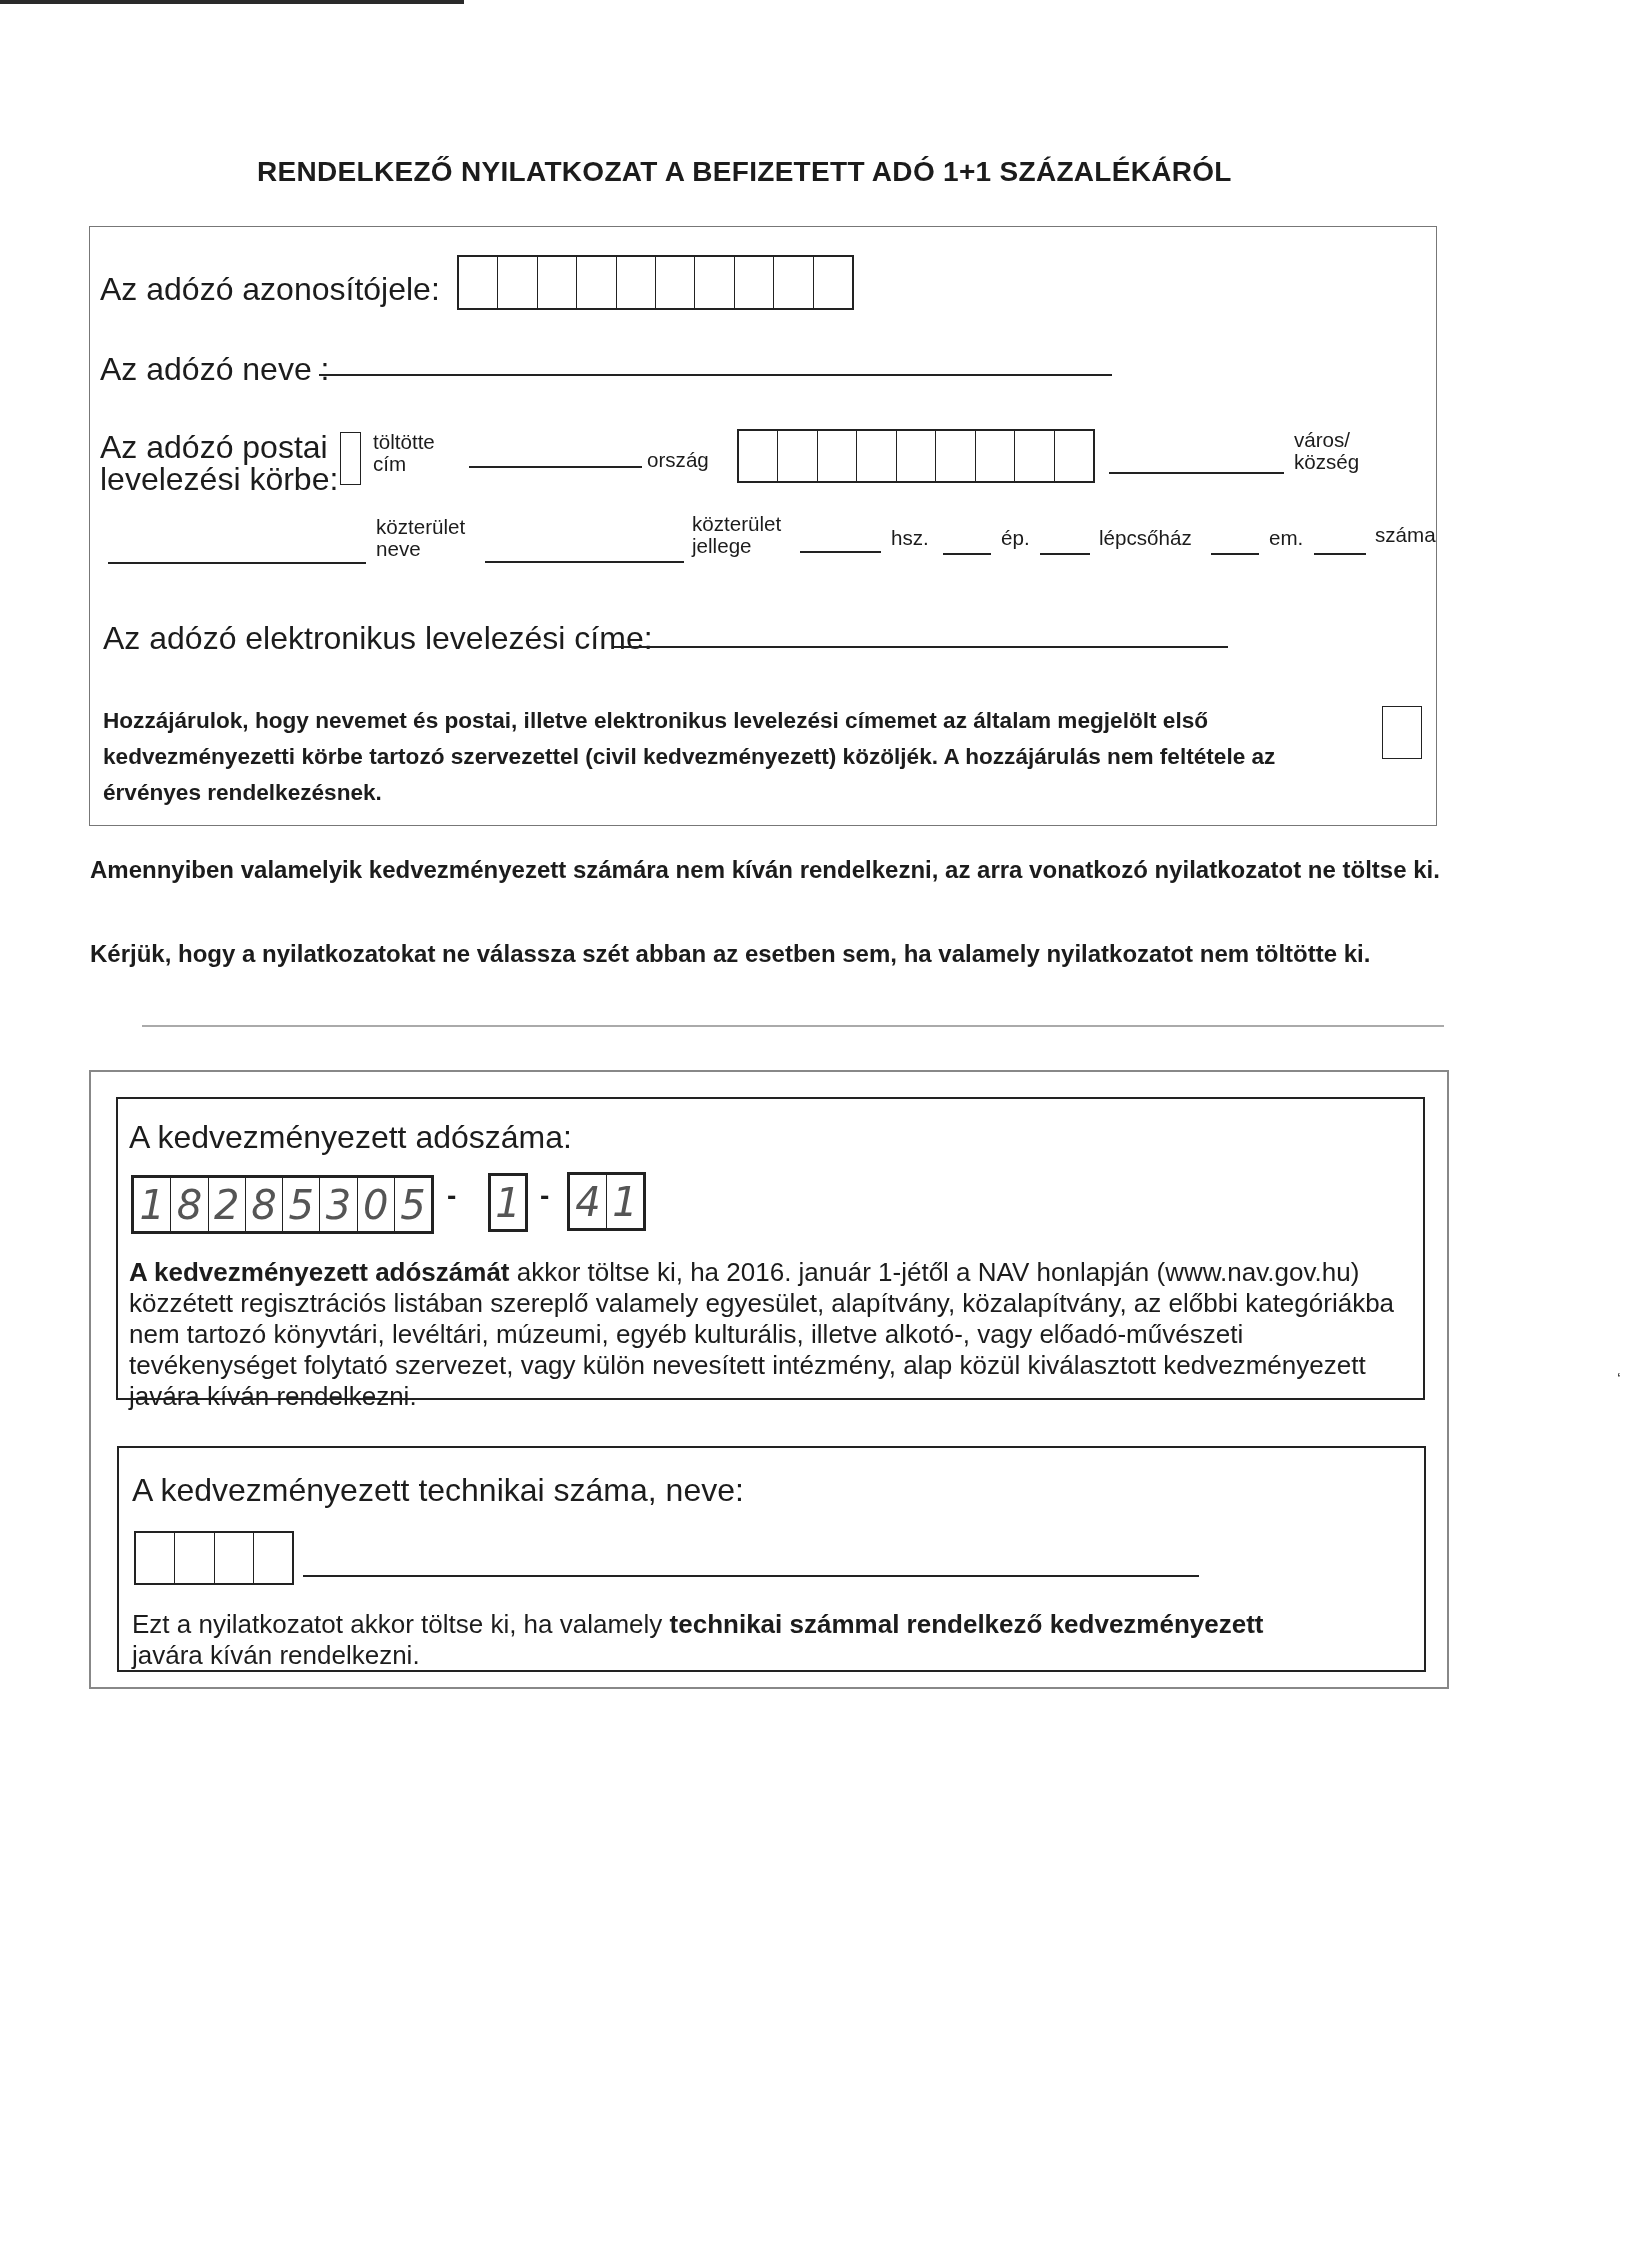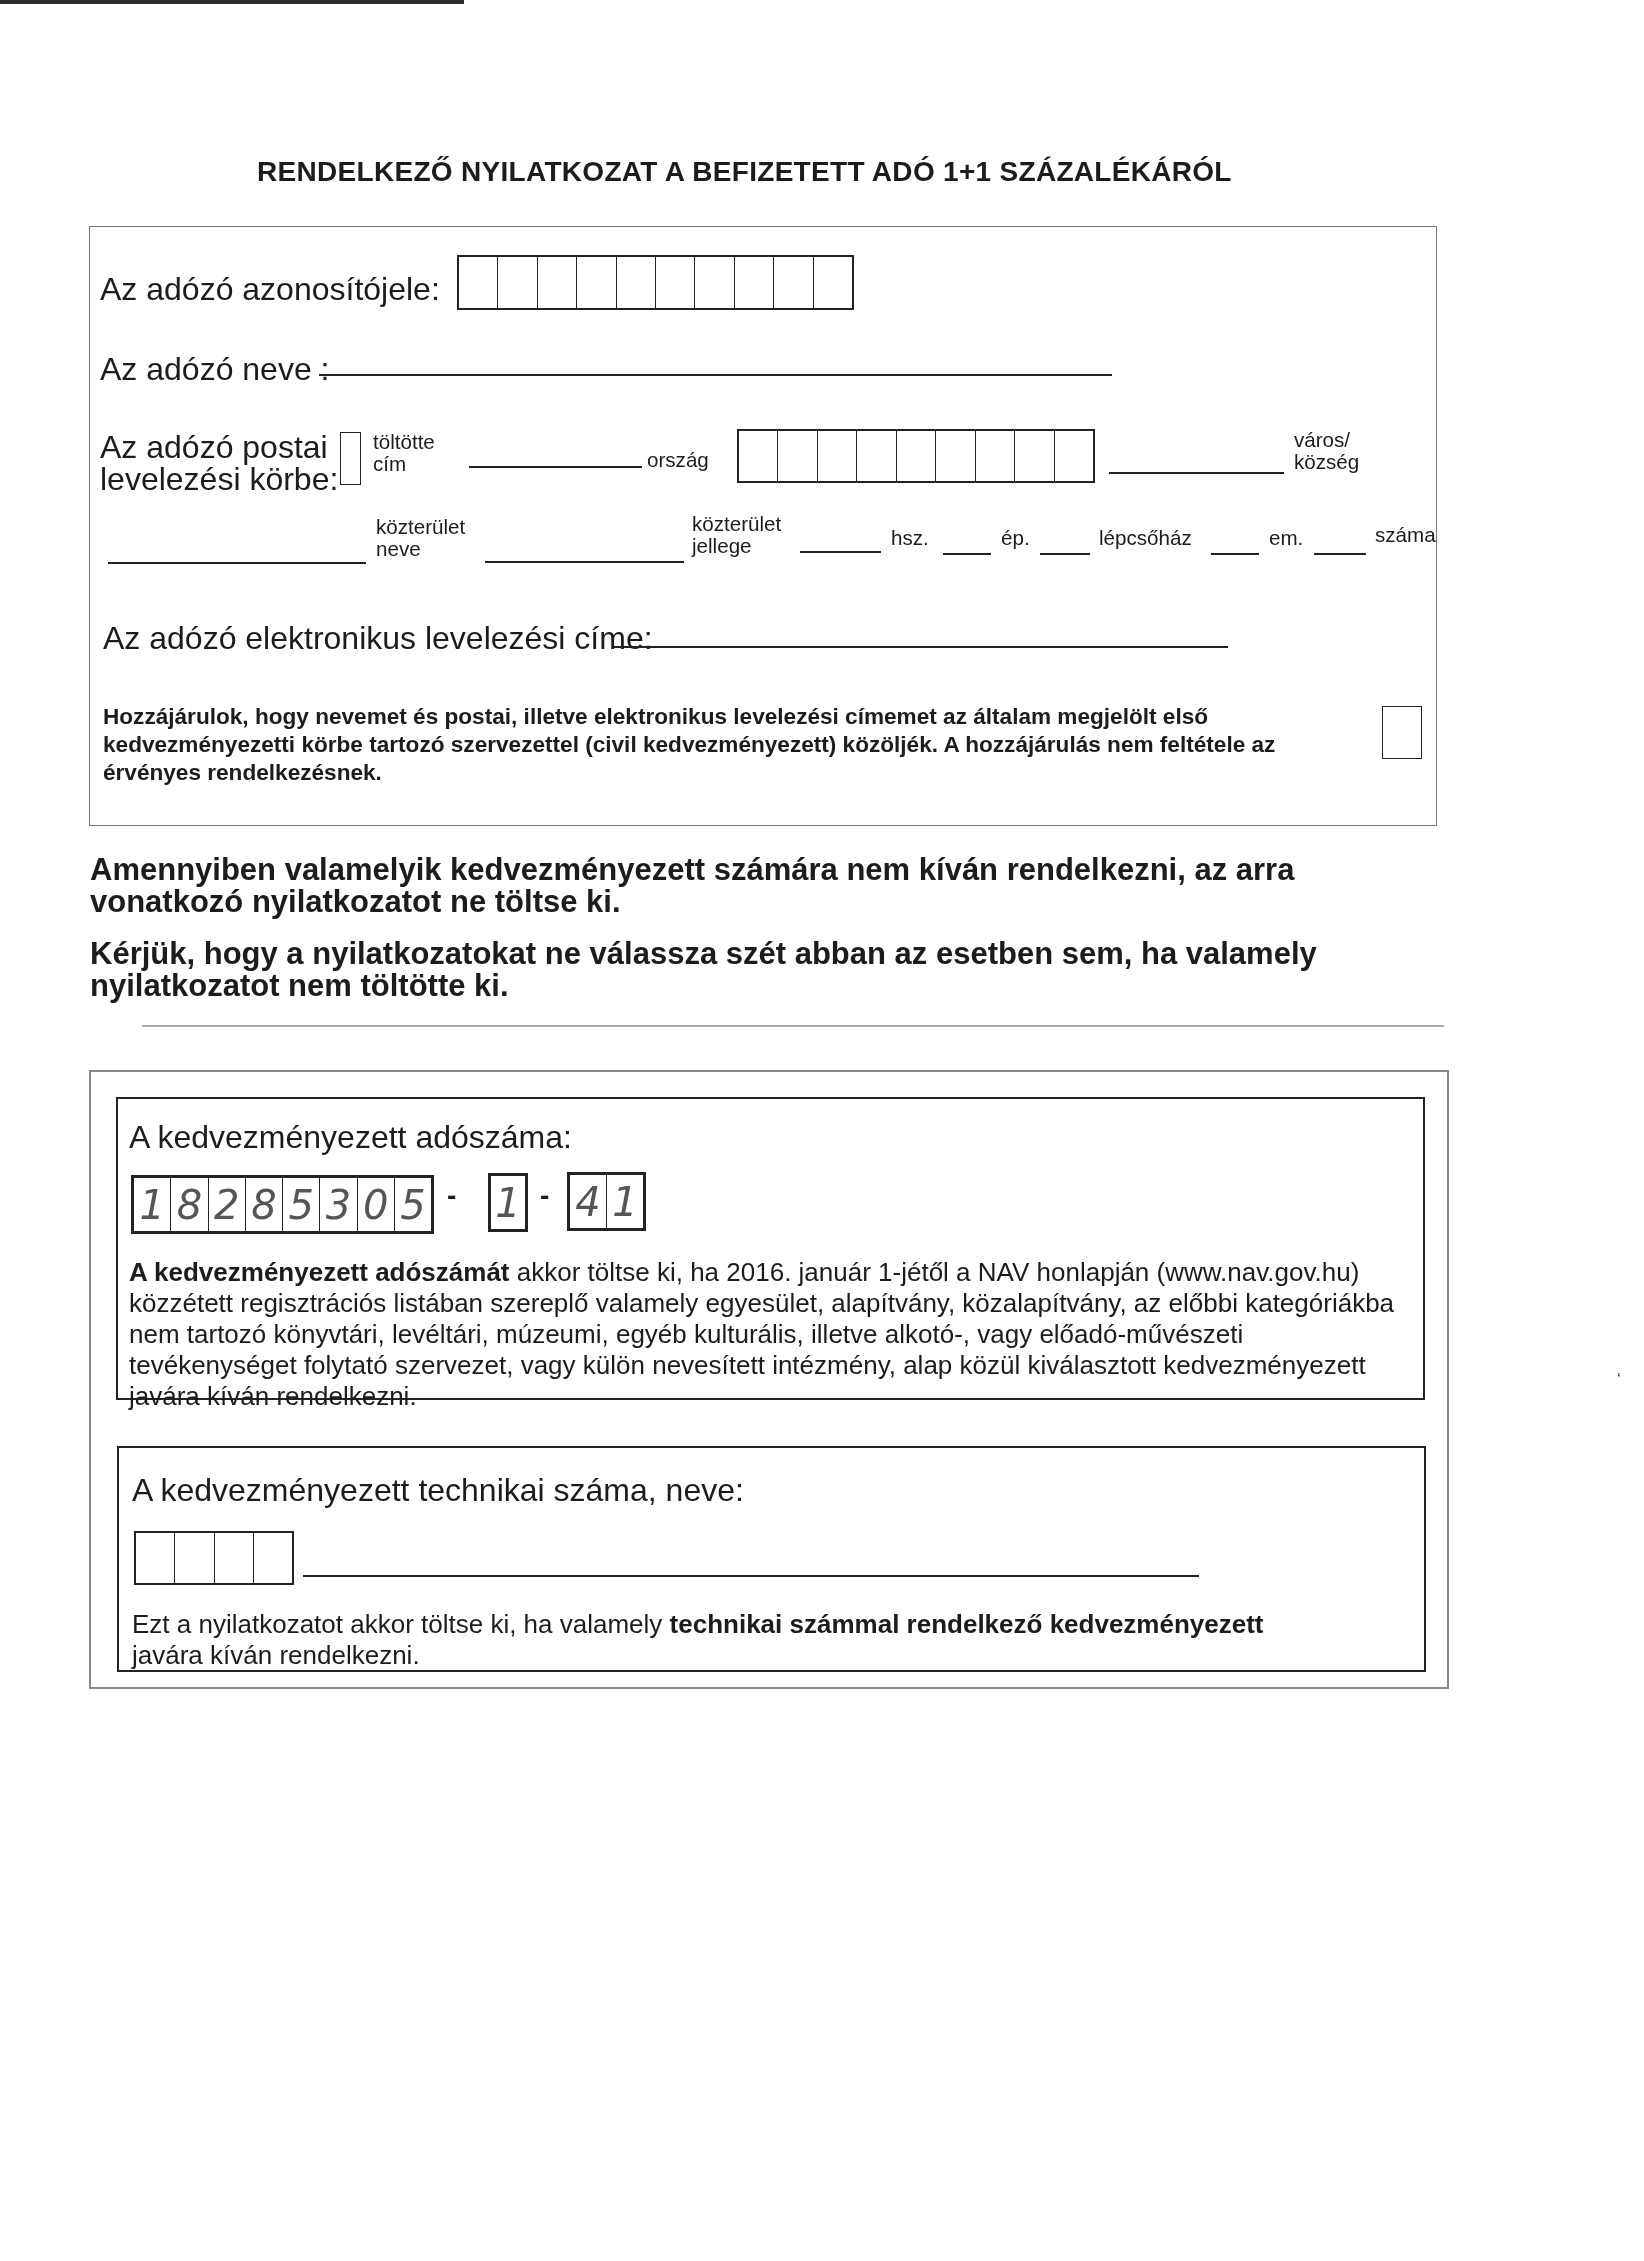--- a/index.html
+++ b/index.html
@@ -11,23 +11,23 @@
 
   
   .frame1 { left: 89px; top: 226px; width: 1348px; height: 600px; border: 1.9px solid #777; box-sizing: border-box; }
   .lbl-lg { font-size: 32px; white-space: nowrap; }
   .lbl-sm { font-size: 20.6px; line-height: 22px; white-space: nowrap; }
   .cells { display: flex; border: 2.6px solid #222; box-sizing: border-box; }
   .cells .c { border-left: 1.9px solid #222; box-sizing: border-box; height: 100%; flex: 1; }
   .cells .c:first-child { border-left: none; }
   .uline { border-bottom: 2.6px solid #222; height: 0; }
   .checkbox { border: 1.9px solid #222; background: #fff; box-sizing: border-box; }
-  .bold-para { font-size: 22.6px; font-weight: bold; line-height: 28px; }
+  .bold-para { font-size: 22.6px; font-weight: bold; line-height: 36px; }
 
-  .notice { left: 90px; font-size: 31px; font-weight: bold; line-height: 32px; width: 1354px; }
+  .notice { left: 90px; font-size: 24px; font-weight: bold; line-height: 32px; width: 1354px; }
   .divider { left: 142px; top: 1025px; width: 1302px; height: 1.9px; background: #aaa; }
 
   
   .frame2 { left: 89px; top: 1070px; width: 1360px; height: 619px; border: 2.6px solid #888; box-sizing: border-box; }
   .box-a { left: 116px; top: 1097px; width: 1309px; height: 303px; border: 2.6px solid #222; box-sizing: border-box; }
   .box-b { left: 117px; top: 1446px; width: 1309px; height: 226px; border: 2.6px solid #222; box-sizing: border-box; }
   .hcells { display: flex; border: 3.2px solid #222; box-sizing: border-box; }
   .hcells .c { border-left: 1.9px solid #222; flex: 1; display: flex; align-items: center; justify-content: center;
                font-family: "DejaVu Sans", sans-serif; font-size: 40px; font-weight: 300; color: #555; font-style: italic; }
   .hcells .c:first-child { border-left: none; }

